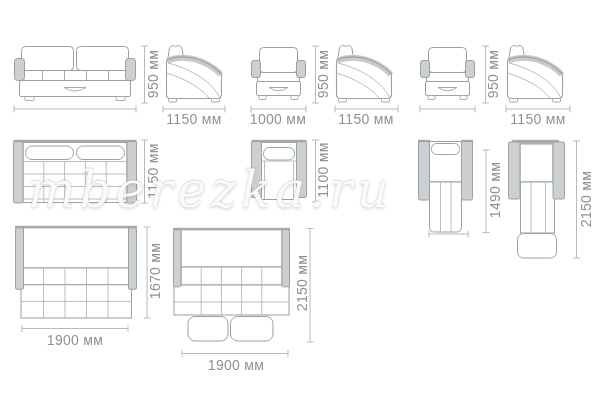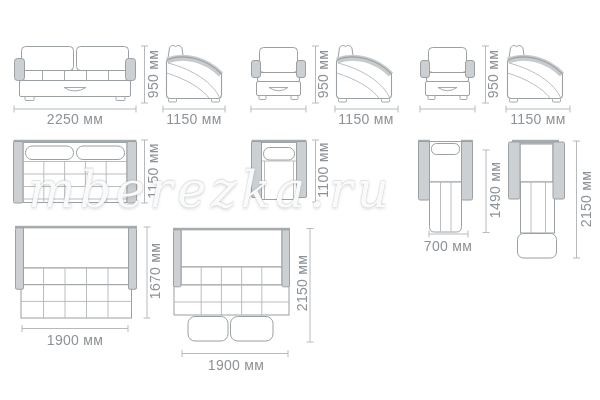--- a/index.html
+++ b/index.html
@@ -165,31 +165,30 @@
       <path d="M482,46 h7 M485.5,46 V103 M482,103 h7"></path>
       <path d="M141,140 h7 M144.5,140 V203 M141,203 h7"></path>
       <path d="M312,140 h7 M315.5,140 V202 M312,202 h7"></path>
       <path d="M482.5,150 h7 M486,150 V232.5 M482.5,232.5 h7"></path>
       <path d="M573,141 h7 M576.5,141 V258 M573,258 h7"></path>
       <path d="M143.5,227 h7 M147,227 V318 M143.5,318 h7"></path>
       <path d="M306.5,228.5 h7 M310,228.5 V342 M306.5,342 h7"></path>
     </g>
   </svg>
 
-  <div class="dim" style="left:40px;top:111px;">2250 мм</div>
   <div class="dim v" style="left:118px;top:66px;">950 мм</div>
   <div class="dim" style="left:159px;top:111px;">1150 мм</div>
+  <div class="dim" style="left:243px;top:111px;">1000 мм</div>
   <div class="dim v" style="left:288px;top:66px;">950 мм</div>
   <div class="dim" style="left:331px;top:111px;">1150 мм</div>
   <div class="dim v" style="left:458px;top:66px;">950 мм</div>
   <div class="dim" style="left:503px;top:111px;">1150 мм</div>
 
   <div class="dim v" style="left:118px;top:163px;">1150 мм</div>
   <div class="dim v" style="left:288px;top:162px;">1100 мм</div>
-  <div class="dim" style="left:413px;top:238px;">700 мм</div>
   <div class="dim v" style="left:460px;top:182px;">1490 мм</div>
   <div class="dim v" style="left:551px;top:191px;">2150 мм</div>
 
   <div class="dim v" style="left:120px;top:263px;">1670 мм</div>
   <div class="dim" style="left:40px;top:332px;">1900 мм</div>
   <div class="dim v" style="left:267px;top:275px;">2150 мм</div>
   <div class="dim" style="left:201px;top:357px;">1900 мм</div>
 
   <div class="watermark">mberezka.ru</div>
 </div>

